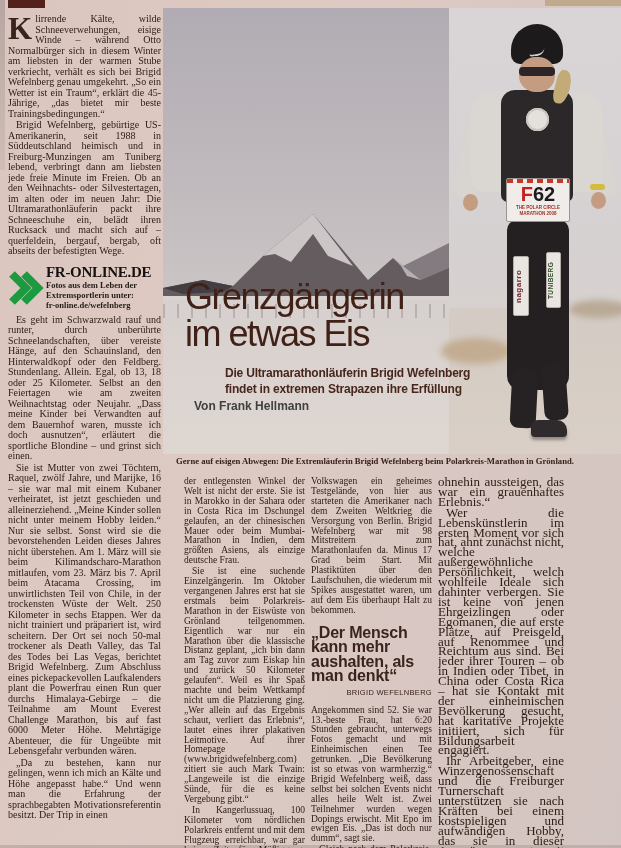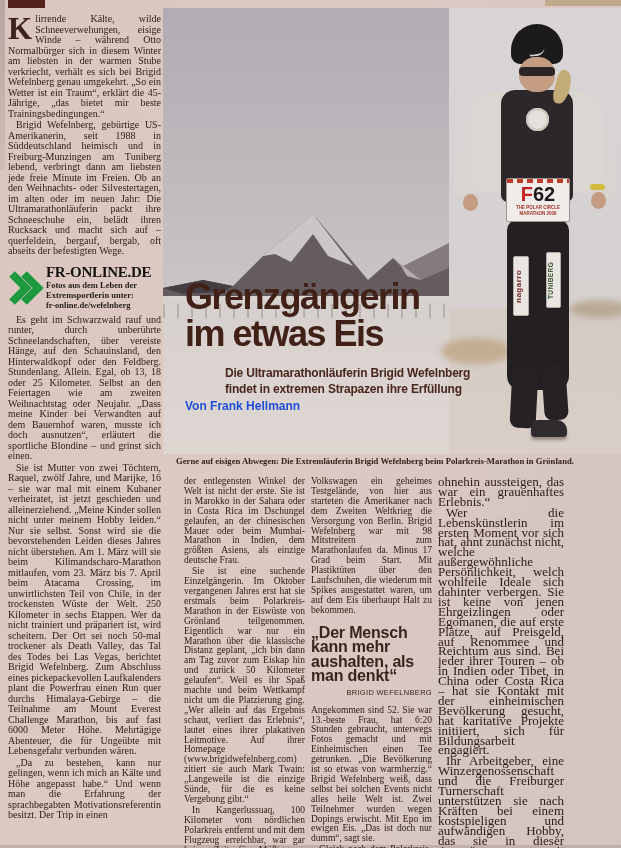--- a/index.html
+++ b/index.html
@@ -68,23 +68,23 @@
   .leg-r{position:absolute;left:94px;top:356px;width:24px;height:56px;background:#262224;border-radius:8px;transform:rotate(-4deg);}
   .shoe{position:absolute;left:82px;top:412px;width:36px;height:17px;background:#2f2a2c;border-radius:7px 10px 4px 4px;box-shadow:0 3px 3px rgba(80,70,66,.5);}
   .sticker{position:absolute;background:#e9e6e2;border:1px solid #b5aea8;border-radius:2px;
     font-family:"Liberation Sans",sans-serif;font-weight:bold;
     writing-mode:vertical-rl;transform:rotate(180deg);text-align:center;}
   .st-nagarro{left:64px;top:248px;width:14px;height:58px;font-size:8px;color:#70232a;letter-spacing:.5px;}
   .st-tuniberg{left:97px;top:244px;width:13px;height:54px;font-size:6.5px;color:#34502c;letter-spacing:.4px;}
 
   
   .head-block{position:absolute;left:22px;top:270px;width:280px;font-family:"Liberation Sans","DejaVu Sans",sans-serif;}
-  .head-block h1{margin:0;font-size:36px;line-height:37px;font-weight:bold;letter-spacing:-1.5px;color:#402017;}
+  .head-block h1{margin:0;font-size:36px;line-height:37px;font-weight:normal;letter-spacing:-1.5px;color:#402017;}
   .subtitle{margin-top:13px;width:268px;font-size:12px;line-height:16px;font-weight:bold;color:#48261c;letter-spacing:-.2px;margin-left:40px;}
-  .byline{margin-top:1px;font-size:12px;line-height:16px;font-weight:bold;color:#1d4ed8;}
+  .byline{margin-top:1px;font-size:12px;line-height:16px;font-weight:bold;color:#404040;margin-left:9px;}
 
   .caption{position:absolute;left:176px;top:456px;width:445px;white-space:nowrap;
     font-size:9px;font-weight:bold;color:#37211a;transform:scaleX(.96);transform-origin:left;}
 
   
   .pq{margin:10px 0 8px 0;text-align:left;font-family:"Liberation Sans","DejaVu Sans",sans-serif;}
   .pq-text{font-size:16px;line-height:14.5px;font-weight:bold;color:#3b241b;letter-spacing:-.2px;text-indent:0;}
   .pq-attr{margin-top:4px;font-size:7.5px;font-weight:normal;color:#3b241b;text-align:right;letter-spacing:.3px;}
 </style>
 </head>

